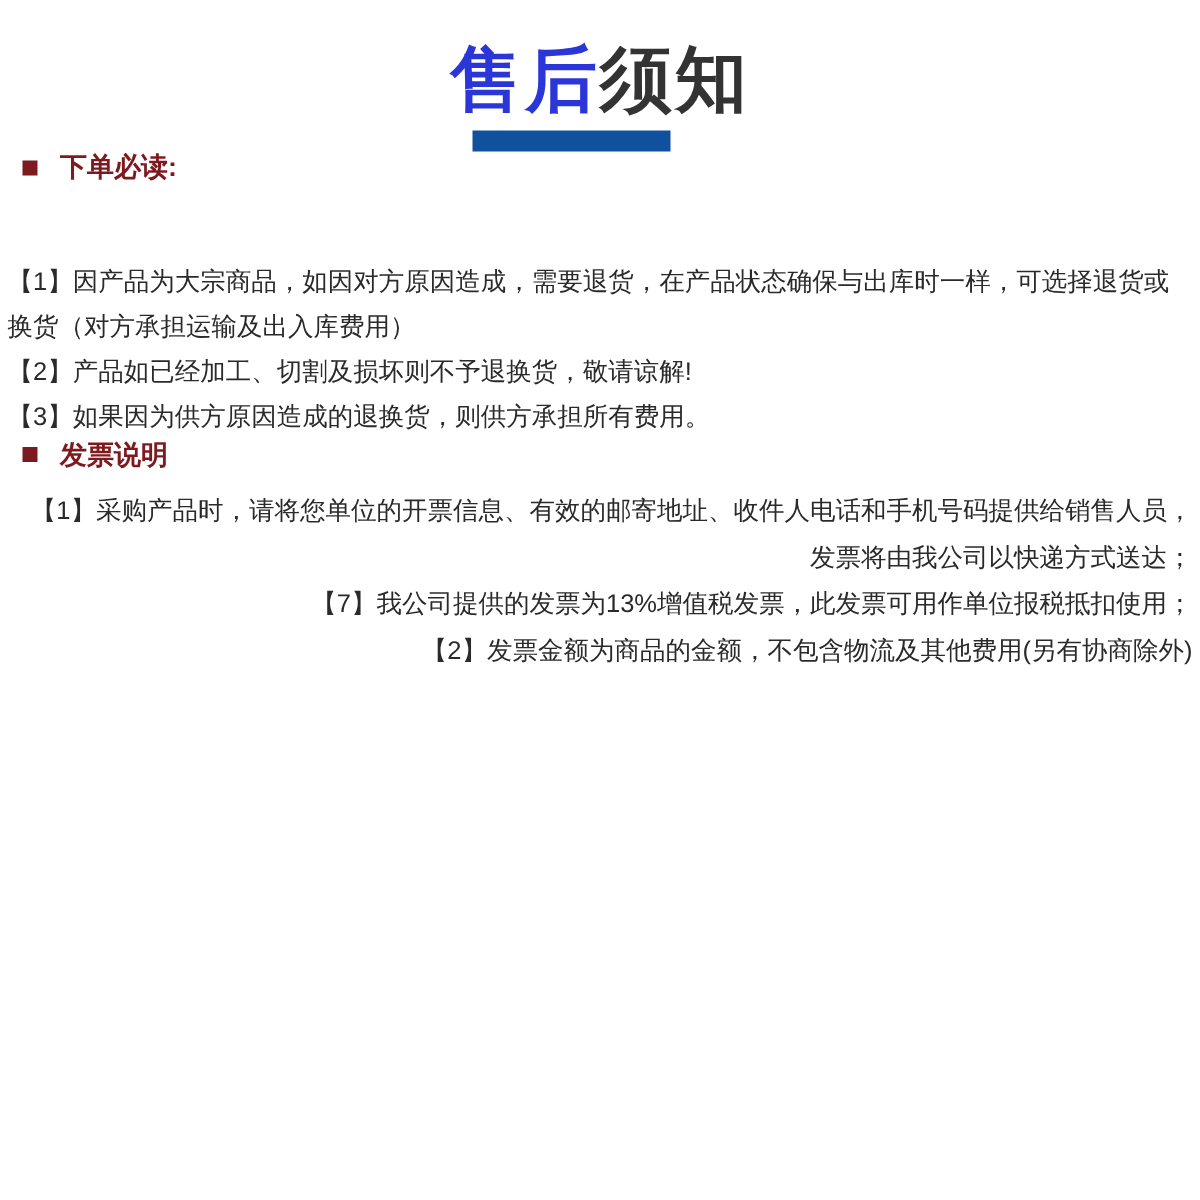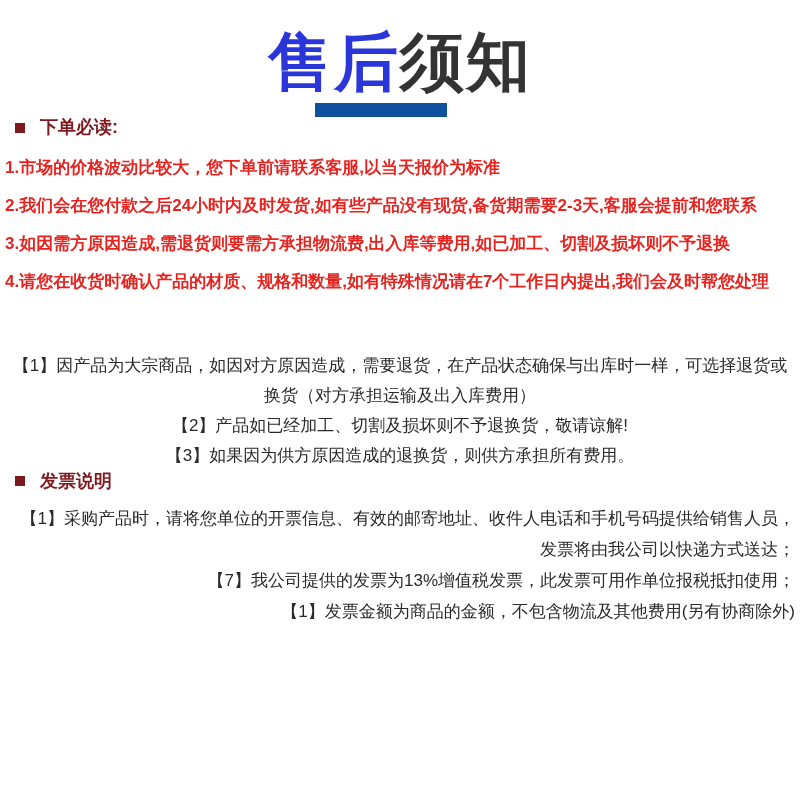--- a/index.html
+++ b/index.html
@@ -8,21 +8,21 @@
     width: 800px; height: 800px;
     background: #ffffff;
     font-family: "Liberation Sans", sans-serif;
   }
   .page { position: relative; width: 800px; height: 800px; overflow: hidden; background:#fff; }
 
   
   .title-wrap { padding-top: 30px; text-align: center; }
   .title {
     margin: 0;
-    font-size: 64px;
+    font-size: 48px;
     font-weight: bold;
     line-height: 1.0;
     letter-spacing: 2px;
     white-space: nowrap;
   }
   .title .t-blue { color: #2b36d9; }
   .title .t-dark { color: #333333; }
   .title-underline {
     width: 132px; height: 14px;
     background: #10519e;
@@ -56,21 +56,21 @@
   .red-lines p {
     margin: 0;
     font-size: 17px;
     font-weight: bold;
     color: #e52420;
     line-height: 38px;
     white-space: nowrap;
   }
 
   .sec-return { margin-top: 50px; }
-  .sec-return .body-lines { margin-top: 27px; text-align: center; }
+  .sec-return .body-lines { margin-top: 27px; }
   .body-lines p {
     margin: 0;
     font-size: 17px;
     color: #2a2a2a;
     line-height: 30px;
   }
 
   .sec-invoice { }
   .sec-invoice .body-lines { margin-top: 11px; }
   .sec-invoice .body-lines p { line-height: 31px; text-align: right; }
@@ -83,41 +83,35 @@
   <div class="title-wrap">
     <h1 class="title"><span class="t-blue">售后</span><span class="t-dark">须知</span></h1>
     <div class="title-underline"></div>
   </div>
 
   <div class="section sec-order">
     <div class="sec-head">
       <span class="bullet"></span>
       <span class="sec-title">下单必读:</span>
     </div>
-    <div class="red-lines">
-      <p>1.市场的价格波动比较大，您下单前请联系客服,以当天报价为标准</p>
-      <p>2.我们会在您付款之后24小时内及时发货,如有些产品没有现货,备货期需要2-3天,客服会提前和您联系</p>
-      <p>3.如因需方原因造成,需退货则要需方承担物流费,出入库等费用,如已加工、切割及损坏则不予退换</p>
-      <p>4.请您在收货时确认产品的材质、规格和数量,如有特殊情况请在7个工作日内提出,我们会及时帮您处理</p>
-    </div>
   </div>
 
   <div class="section sec-return">
     <div class="body-lines">
       <p>【1】因产品为大宗商品，如因对方原因造成，需要退货，在产品状态确保与出库时一样，可选择退货或换货（对方承担运输及出入库费用）</p>
       <p>【2】产品如已经加工、切割及损坏则不予退换货，敬请谅解!</p>
       <p>【3】如果因为供方原因造成的退换货，则供方承担所有费用。</p>
     </div>
   </div>
 
   <div class="section sec-invoice">
     <div class="sec-head">
       <span class="bullet"></span>
       <span class="sec-title">发票说明</span>
     </div>
     <div class="body-lines">
       <p>【1】采购产品时，请将您单位的开票信息、有效的邮寄地址、收件人电话和手机号码提供给销售人员，发票将由我公司以快递方式送达；</p>
       <p>【7】我公司提供的发票为13%增值税发票，此发票可用作单位报税抵扣使用；</p>
-      <p>【1】发票金额为商品的金额，不包含物流及其他费用(另有协商除外)</p>
+      <p>【2】发票金额为商品的金额，不包含物流及其他费用(另有协商除外)</p>
     </div>
   </div>
 
 </div>
 
 </body></html>

